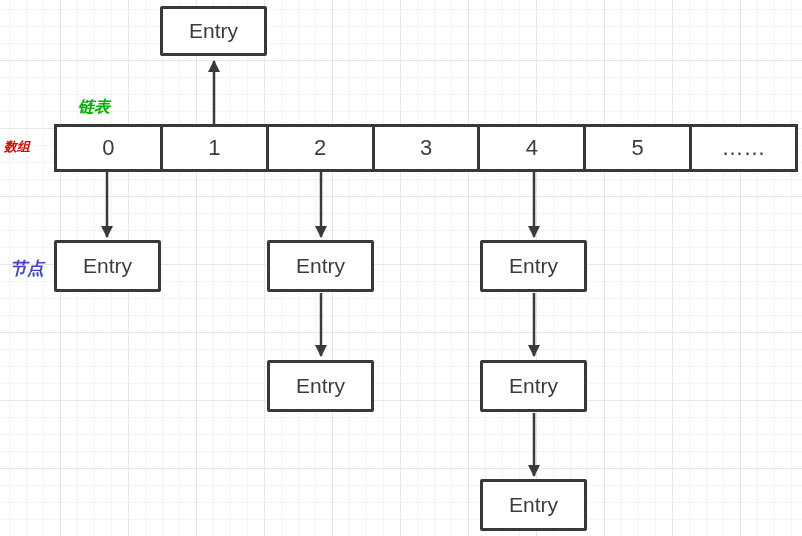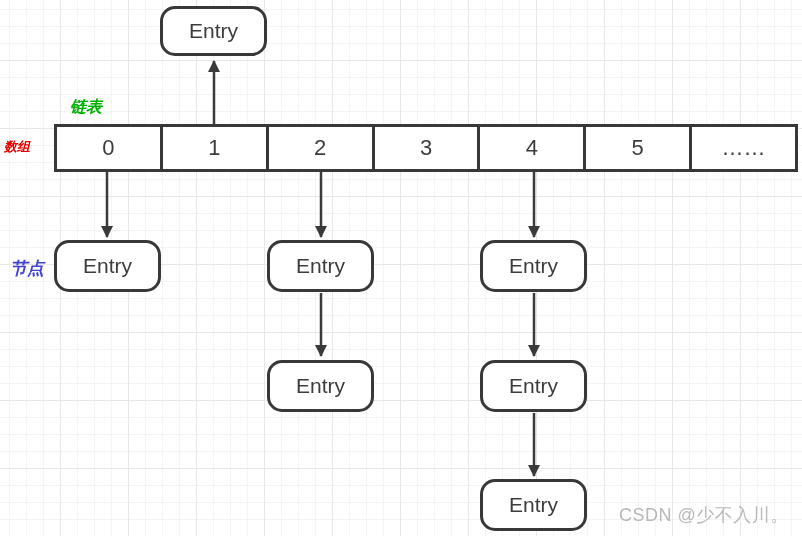--- a/index.html
+++ b/index.html
@@ -26,21 +26,21 @@
     width: 802px; height: 536px;
     pointer-events: none;
   }
 
   .entry-box {
     position: absolute;
     width: 107px;
     height: 52px;
     background: #ffffff;
     border: 3px solid #383838;
-    border-radius: 15px;
+    border-radius: 2px;
     display: flex;
     align-items: center;
     justify-content: center;
     font-size: 21px;
     color: #3c3c3c;
   }
 
   .array-row {
     position: absolute;
     left: 54px; top: 124px;
@@ -60,21 +60,21 @@
   }
   .array-cell:last-child { border-right: none; }
 
   .side-label {
     position: absolute;
     font-style: italic;
     font-weight: bold;
     font-size: 16px;
     white-space: nowrap;
   }
-  .label-linked-list { left: 70px;  top: 97px;  color: #00b200; }
+  .label-linked-list { left: 78px;  top: 97px;  color: #00b200; }
   .label-array       { left: 4px;   top: 138px; color: #e60000; font-size: 13px; }
   .label-node        { left: 10px;  top: 257px; color: #4343cd; font-size: 17px; }
 
   .watermark {
     position: absolute;
     left: 619px; top: 503px;
     font-size: 18px;
     color: #b8b8b8;
     letter-spacing: 0.5px;
     white-space: nowrap;
@@ -132,15 +132,14 @@
   <div class="entry-box" style="left:480px; top:240px;">
     <span>Entry</span>
   </div>
   <div class="entry-box" style="left:480px; top:360px;">
     <span>Entry</span>
   </div>
   <div class="entry-box" style="left:480px; top:479px;">
     <span>Entry</span>
   </div>
 
-  <span class="watermark">CSDN @少不入川。</span>
 
 </div>
 
 </body></html>

